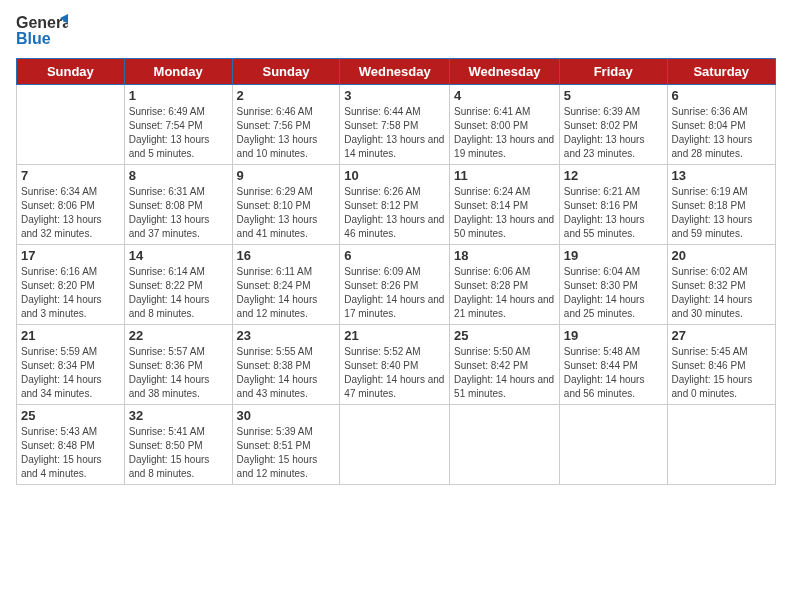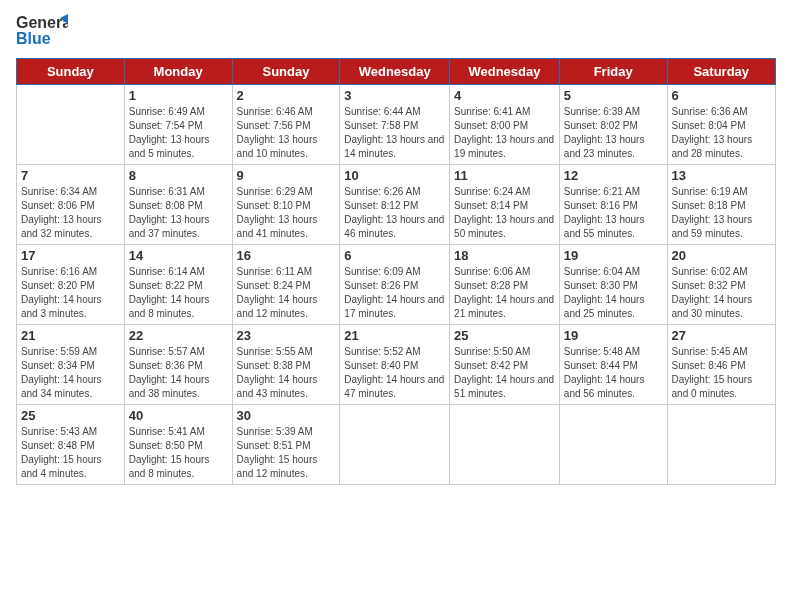--- a/index.html
+++ b/index.html
@@ -229,21 +229,21 @@
             <span class="day-num">27</span>
             <div class="day-info">Sunrise: 5:45 AM<br>Sunset: 8:46 PM<br>Daylight: 15 hours and 0 minutes.</div>
           </td>
         </tr>
         <tr>
           <td>
             <span class="day-num">25</span>
             <div class="day-info">Sunrise: 5:43 AM<br>Sunset: 8:48 PM<br>Daylight: 15 hours and 4 minutes.</div>
           </td>
           <td>
-            <span class="day-num">40</span>
+            <span class="day-num">32</span>
             <div class="day-info">Sunrise: 5:41 AM<br>Sunset: 8:50 PM<br>Daylight: 15 hours and 8 minutes.</div>
           </td>
           <td>
             <span class="day-num">30</span>
             <div class="day-info">Sunrise: 5:39 AM<br>Sunset: 8:51 PM<br>Daylight: 15 hours and 12 minutes.</div>
           </td>
           <td class="empty-cell"></td>
           <td class="empty-cell"></td>
           <td class="empty-cell"></td>
           <td class="empty-cell"></td>

